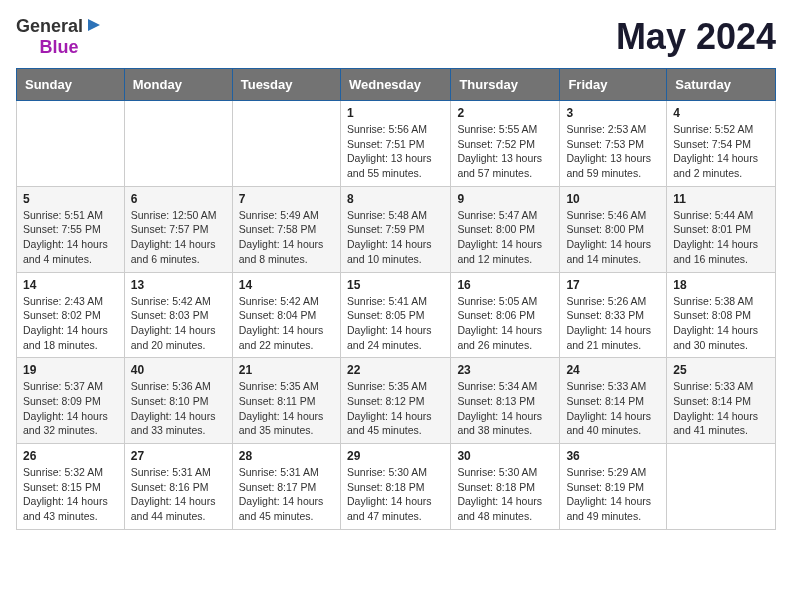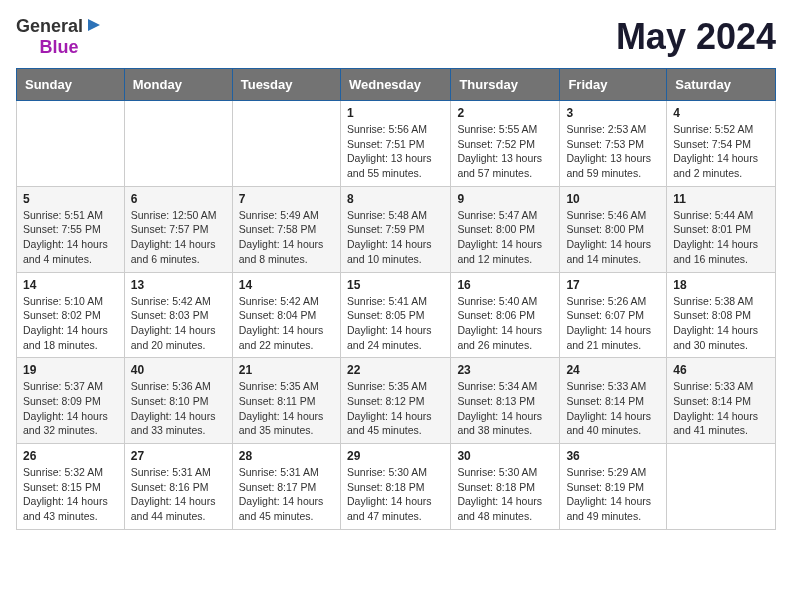--- a/index.html
+++ b/index.html
@@ -129,36 +129,36 @@
         <tr>
           <td><span class="day-num">5</span><span class="day-info">Sunrise: 5:51 AM</span><br><span class="day-info">Sunset: 7:55 PM</span><br><span class="day-info">Daylight: 14 hours</span><br><span class="day-info">and 4 minutes.</span></td>
           <td><span class="day-num">6</span><span class="day-info">Sunrise: 12:50 AM</span><br><span class="day-info">Sunset: 7:57 PM</span><br><span class="day-info">Daylight: 14 hours</span><br><span class="day-info">and 6 minutes.</span></td>
           <td><span class="day-num">7</span><span class="day-info">Sunrise: 5:49 AM</span><br><span class="day-info">Sunset: 7:58 PM</span><br><span class="day-info">Daylight: 14 hours</span><br><span class="day-info">and 8 minutes.</span></td>
           <td><span class="day-num">8</span><span class="day-info">Sunrise: 5:48 AM</span><br><span class="day-info">Sunset: 7:59 PM</span><br><span class="day-info">Daylight: 14 hours</span><br><span class="day-info">and 10 minutes.</span></td>
           <td><span class="day-num">9</span><span class="day-info">Sunrise: 5:47 AM</span><br><span class="day-info">Sunset: 8:00 PM</span><br><span class="day-info">Daylight: 14 hours</span><br><span class="day-info">and 12 minutes.</span></td>
           <td><span class="day-num">10</span><span class="day-info">Sunrise: 5:46 AM</span><br><span class="day-info">Sunset: 8:00 PM</span><br><span class="day-info">Daylight: 14 hours</span><br><span class="day-info">and 14 minutes.</span></td>
           <td><span class="day-num">11</span><span class="day-info">Sunrise: 5:44 AM</span><br><span class="day-info">Sunset: 8:01 PM</span><br><span class="day-info">Daylight: 14 hours</span><br><span class="day-info">and 16 minutes.</span></td>
         </tr>
         <tr>
-          <td><span class="day-num">14</span><span class="day-info">Sunrise: 5:10 AM</span><br><span class="day-info">Sunset: 8:02 PM</span><br><span class="day-info">Daylight: 14 hours</span><br><span class="day-info">and 18 minutes.</span></td>
+          <td><span class="day-num">14</span><span class="day-info">Sunrise: 2:43 AM</span><br><span class="day-info">Sunset: 8:02 PM</span><br><span class="day-info">Daylight: 14 hours</span><br><span class="day-info">and 18 minutes.</span></td>
           <td><span class="day-num">13</span><span class="day-info">Sunrise: 5:42 AM</span><br><span class="day-info">Sunset: 8:03 PM</span><br><span class="day-info">Daylight: 14 hours</span><br><span class="day-info">and 20 minutes.</span></td>
           <td><span class="day-num">14</span><span class="day-info">Sunrise: 5:42 AM</span><br><span class="day-info">Sunset: 8:04 PM</span><br><span class="day-info">Daylight: 14 hours</span><br><span class="day-info">and 22 minutes.</span></td>
           <td><span class="day-num">15</span><span class="day-info">Sunrise: 5:41 AM</span><br><span class="day-info">Sunset: 8:05 PM</span><br><span class="day-info">Daylight: 14 hours</span><br><span class="day-info">and 24 minutes.</span></td>
-          <td><span class="day-num">16</span><span class="day-info">Sunrise: 5:40 AM</span><br><span class="day-info">Sunset: 8:06 PM</span><br><span class="day-info">Daylight: 14 hours</span><br><span class="day-info">and 26 minutes.</span></td>
-          <td><span class="day-num">17</span><span class="day-info">Sunrise: 5:26 AM</span><br><span class="day-info">Sunset: 6:07 PM</span><br><span class="day-info">Daylight: 14 hours</span><br><span class="day-info">and 21 minutes.</span></td>
+          <td><span class="day-num">16</span><span class="day-info">Sunrise: 5:05 AM</span><br><span class="day-info">Sunset: 8:06 PM</span><br><span class="day-info">Daylight: 14 hours</span><br><span class="day-info">and 26 minutes.</span></td>
+          <td><span class="day-num">17</span><span class="day-info">Sunrise: 5:26 AM</span><br><span class="day-info">Sunset: 8:33 PM</span><br><span class="day-info">Daylight: 14 hours</span><br><span class="day-info">and 21 minutes.</span></td>
           <td><span class="day-num">18</span><span class="day-info">Sunrise: 5:38 AM</span><br><span class="day-info">Sunset: 8:08 PM</span><br><span class="day-info">Daylight: 14 hours</span><br><span class="day-info">and 30 minutes.</span></td>
         </tr>
         <tr>
           <td><span class="day-num">19</span><span class="day-info">Sunrise: 5:37 AM</span><br><span class="day-info">Sunset: 8:09 PM</span><br><span class="day-info">Daylight: 14 hours</span><br><span class="day-info">and 32 minutes.</span></td>
           <td><span class="day-num">40</span><span class="day-info">Sunrise: 5:36 AM</span><br><span class="day-info">Sunset: 8:10 PM</span><br><span class="day-info">Daylight: 14 hours</span><br><span class="day-info">and 33 minutes.</span></td>
           <td><span class="day-num">21</span><span class="day-info">Sunrise: 5:35 AM</span><br><span class="day-info">Sunset: 8:11 PM</span><br><span class="day-info">Daylight: 14 hours</span><br><span class="day-info">and 35 minutes.</span></td>
           <td><span class="day-num">22</span><span class="day-info">Sunrise: 5:35 AM</span><br><span class="day-info">Sunset: 8:12 PM</span><br><span class="day-info">Daylight: 14 hours</span><br><span class="day-info">and 45 minutes.</span></td>
           <td><span class="day-num">23</span><span class="day-info">Sunrise: 5:34 AM</span><br><span class="day-info">Sunset: 8:13 PM</span><br><span class="day-info">Daylight: 14 hours</span><br><span class="day-info">and 38 minutes.</span></td>
           <td><span class="day-num">24</span><span class="day-info">Sunrise: 5:33 AM</span><br><span class="day-info">Sunset: 8:14 PM</span><br><span class="day-info">Daylight: 14 hours</span><br><span class="day-info">and 40 minutes.</span></td>
-          <td><span class="day-num">46</span><span class="day-info">Sunrise: 5:33 AM</span><br><span class="day-info">Sunset: 8:14 PM</span><br><span class="day-info">Daylight: 14 hours</span><br><span class="day-info">and 41 minutes.</span></td>
+          <td><span class="day-num">25</span><span class="day-info">Sunrise: 5:33 AM</span><br><span class="day-info">Sunset: 8:14 PM</span><br><span class="day-info">Daylight: 14 hours</span><br><span class="day-info">and 41 minutes.</span></td>
         </tr>
         <tr>
           <td><span class="day-num">26</span><span class="day-info">Sunrise: 5:32 AM</span><br><span class="day-info">Sunset: 8:15 PM</span><br><span class="day-info">Daylight: 14 hours</span><br><span class="day-info">and 43 minutes.</span></td>
           <td><span class="day-num">27</span><span class="day-info">Sunrise: 5:31 AM</span><br><span class="day-info">Sunset: 8:16 PM</span><br><span class="day-info">Daylight: 14 hours</span><br><span class="day-info">and 44 minutes.</span></td>
           <td><span class="day-num">28</span><span class="day-info">Sunrise: 5:31 AM</span><br><span class="day-info">Sunset: 8:17 PM</span><br><span class="day-info">Daylight: 14 hours</span><br><span class="day-info">and 45 minutes.</span></td>
           <td><span class="day-num">29</span><span class="day-info">Sunrise: 5:30 AM</span><br><span class="day-info">Sunset: 8:18 PM</span><br><span class="day-info">Daylight: 14 hours</span><br><span class="day-info">and 47 minutes.</span></td>
           <td><span class="day-num">30</span><span class="day-info">Sunrise: 5:30 AM</span><br><span class="day-info">Sunset: 8:18 PM</span><br><span class="day-info">Daylight: 14 hours</span><br><span class="day-info">and 48 minutes.</span></td>
           <td><span class="day-num">36</span><span class="day-info">Sunrise: 5:29 AM</span><br><span class="day-info">Sunset: 8:19 PM</span><br><span class="day-info">Daylight: 14 hours</span><br><span class="day-info">and 49 minutes.</span></td>
           <td class="empty-cell"></td>
         </tr>

